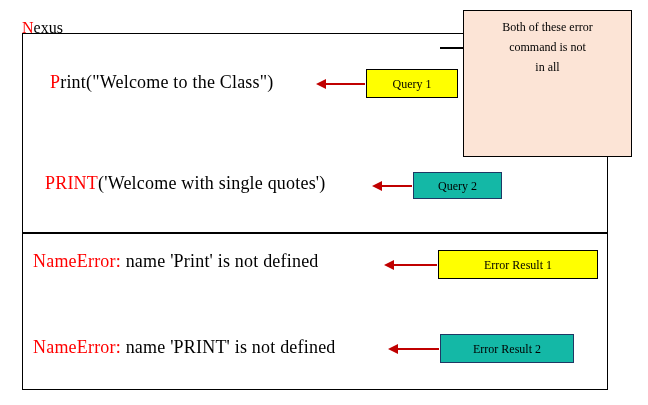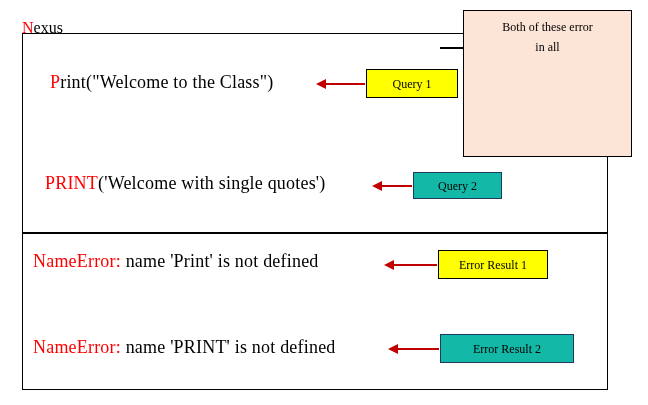--- a/index.html
+++ b/index.html
@@ -81,21 +81,21 @@
     background: #ffff00;
     border: 1.5px solid #000000;
   }
   .chip.blue {
     background: #14b8a6;
     border: 1.5px solid #1f3864;
   }
 
   #chip-query-1        { left: 366px; top: 69px;  width: 92px;  height: 29px; }
   #chip-query-2        { left: 413px; top: 172px; width: 89px;  height: 27px; }
-  #chip-error-result-1 { left: 438px; top: 250px; width: 110px; height: 29px; }
+  #chip-error-result-1 { left: 438px; top: 250px; width: 160px; height: 29px; }
   #chip-error-result-2 { left: 440px; top: 334px; width: 134px; height: 29px; }
 
   
   .arrow {
     position: absolute;
     height: 2px;
     background: #c00000;
   }
   .arrow::before {
     content: "";
@@ -185,14 +185,15 @@
 </div>
 
 <div class="arrow" id="arrow-error-result-2"></div>
 <div class="chip blue" id="chip-error-result-2">
   <span>Error Result 2</span>
 </div>
 
 <div id="callout-connector"></div>
 <div id="callout-note">
   <span class="note-line">Both of these error</span>
+  <span class="note-line">command is not</span>
   <span class="note-line">in all</span>
 </div>
 
 </body></html>

